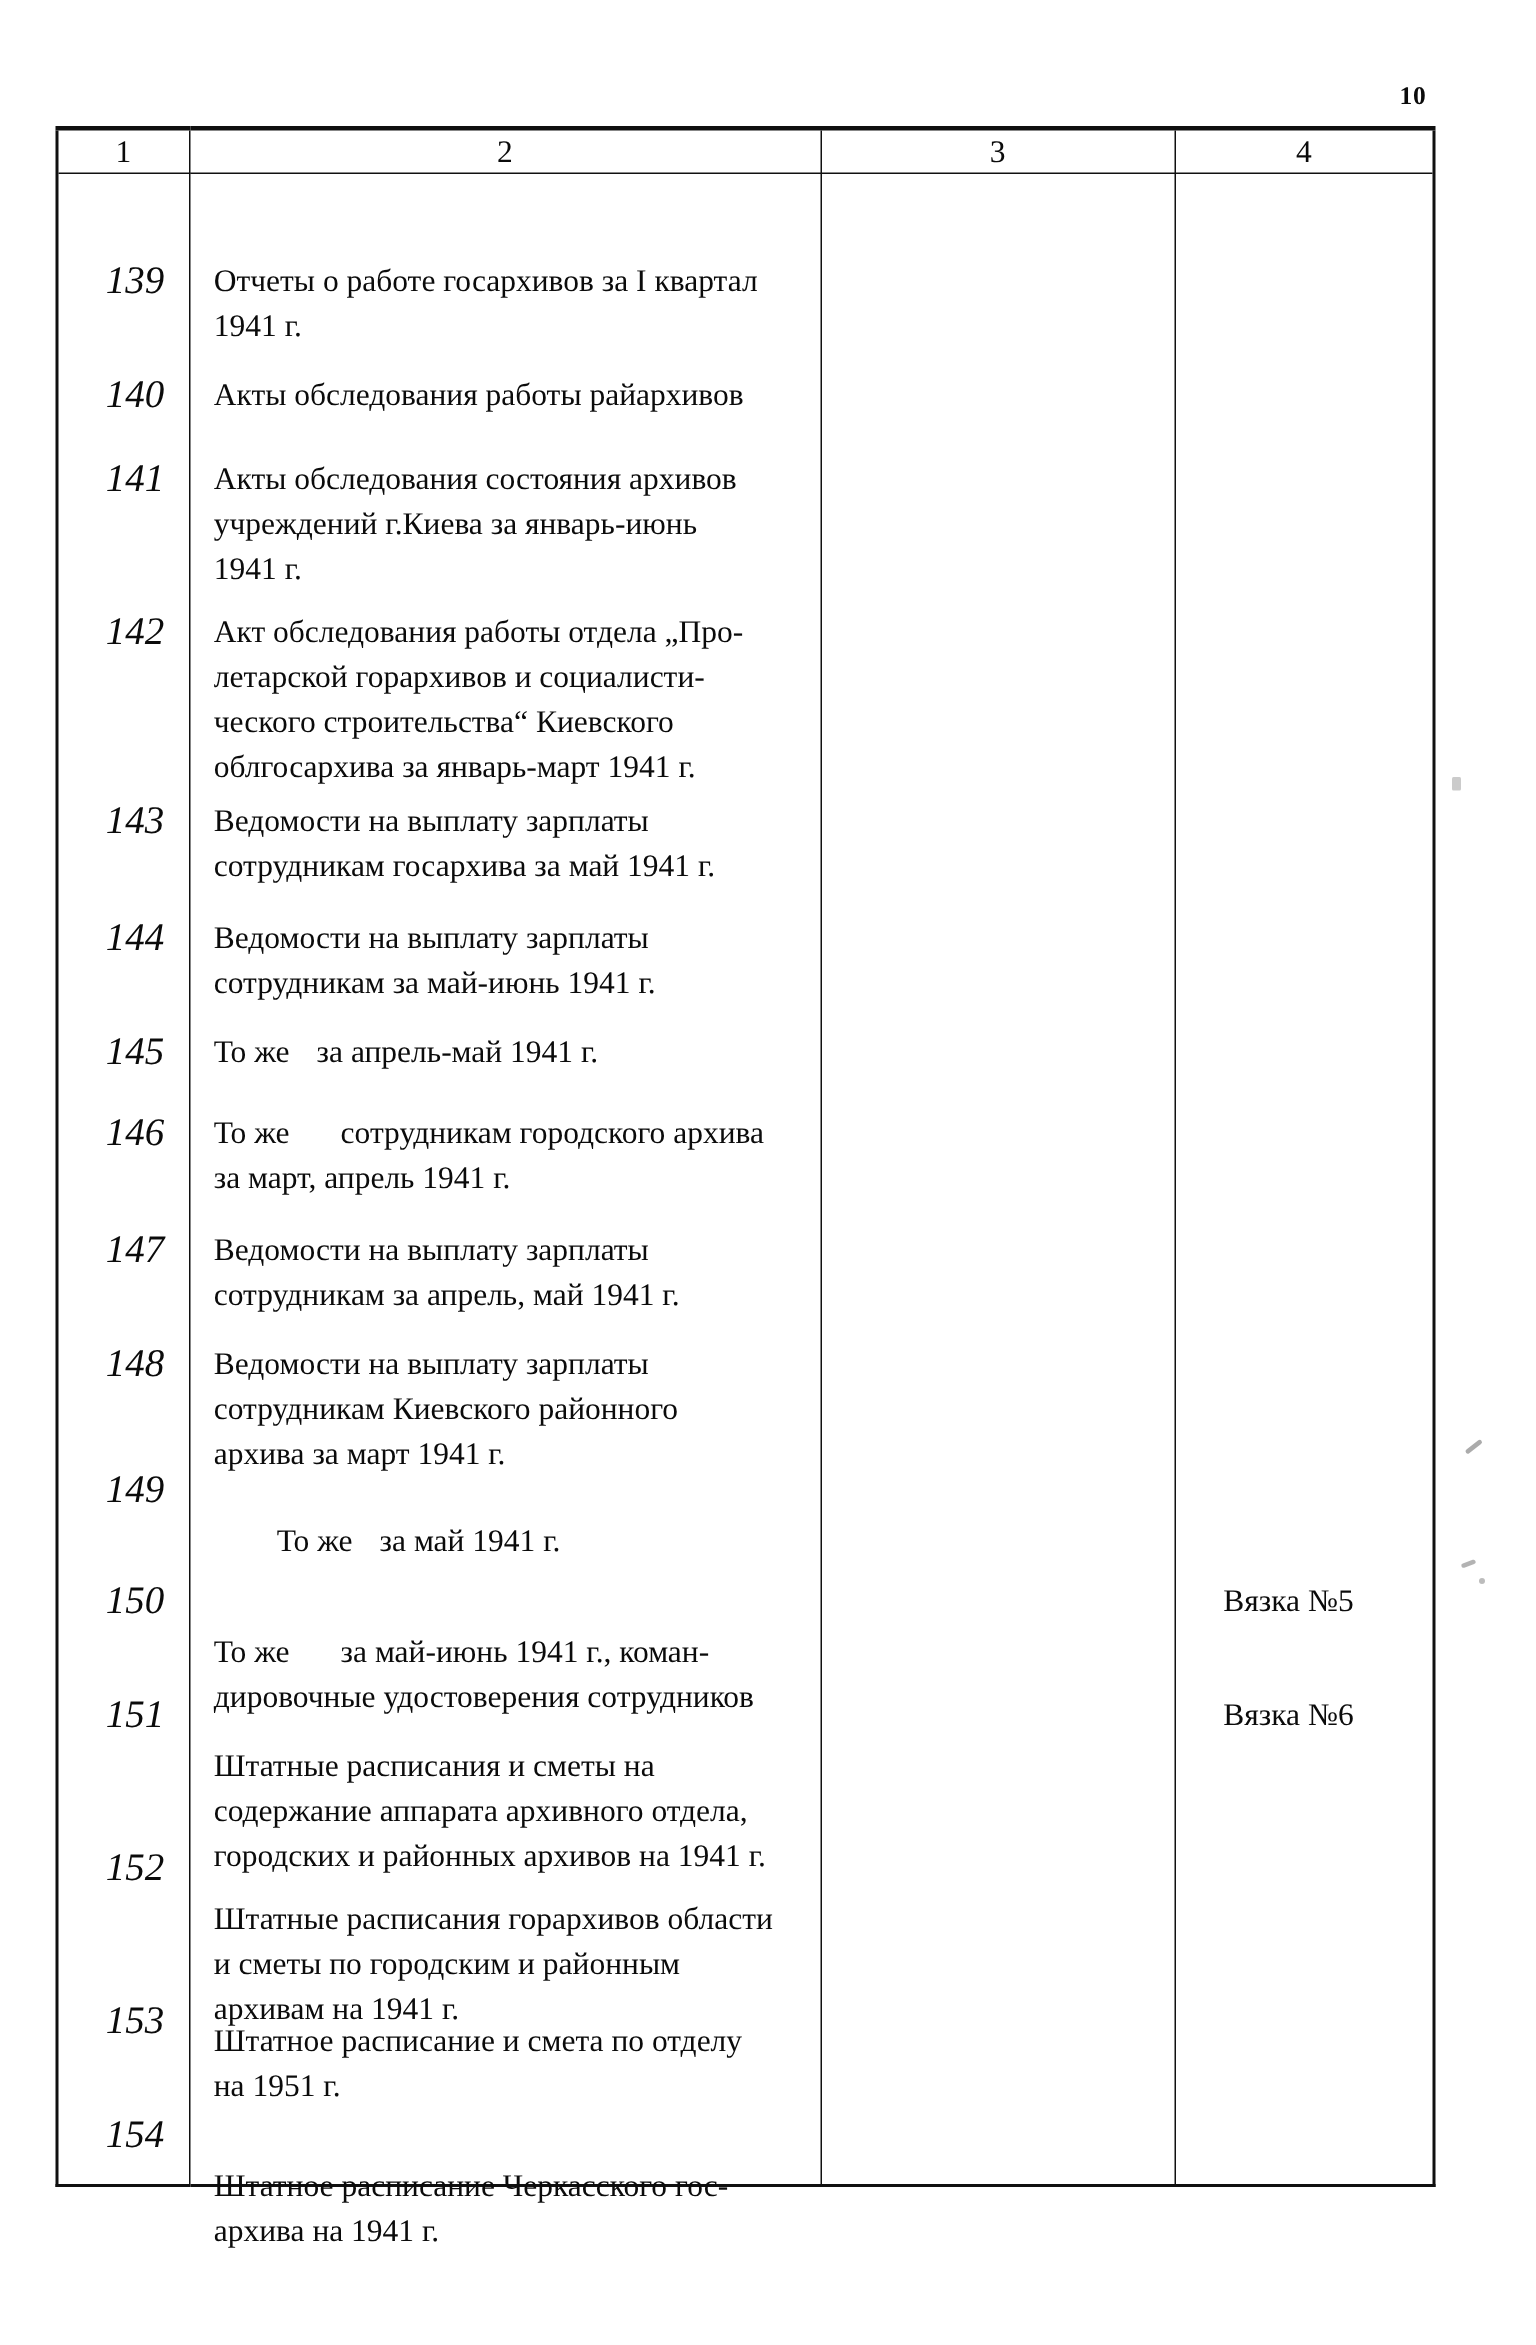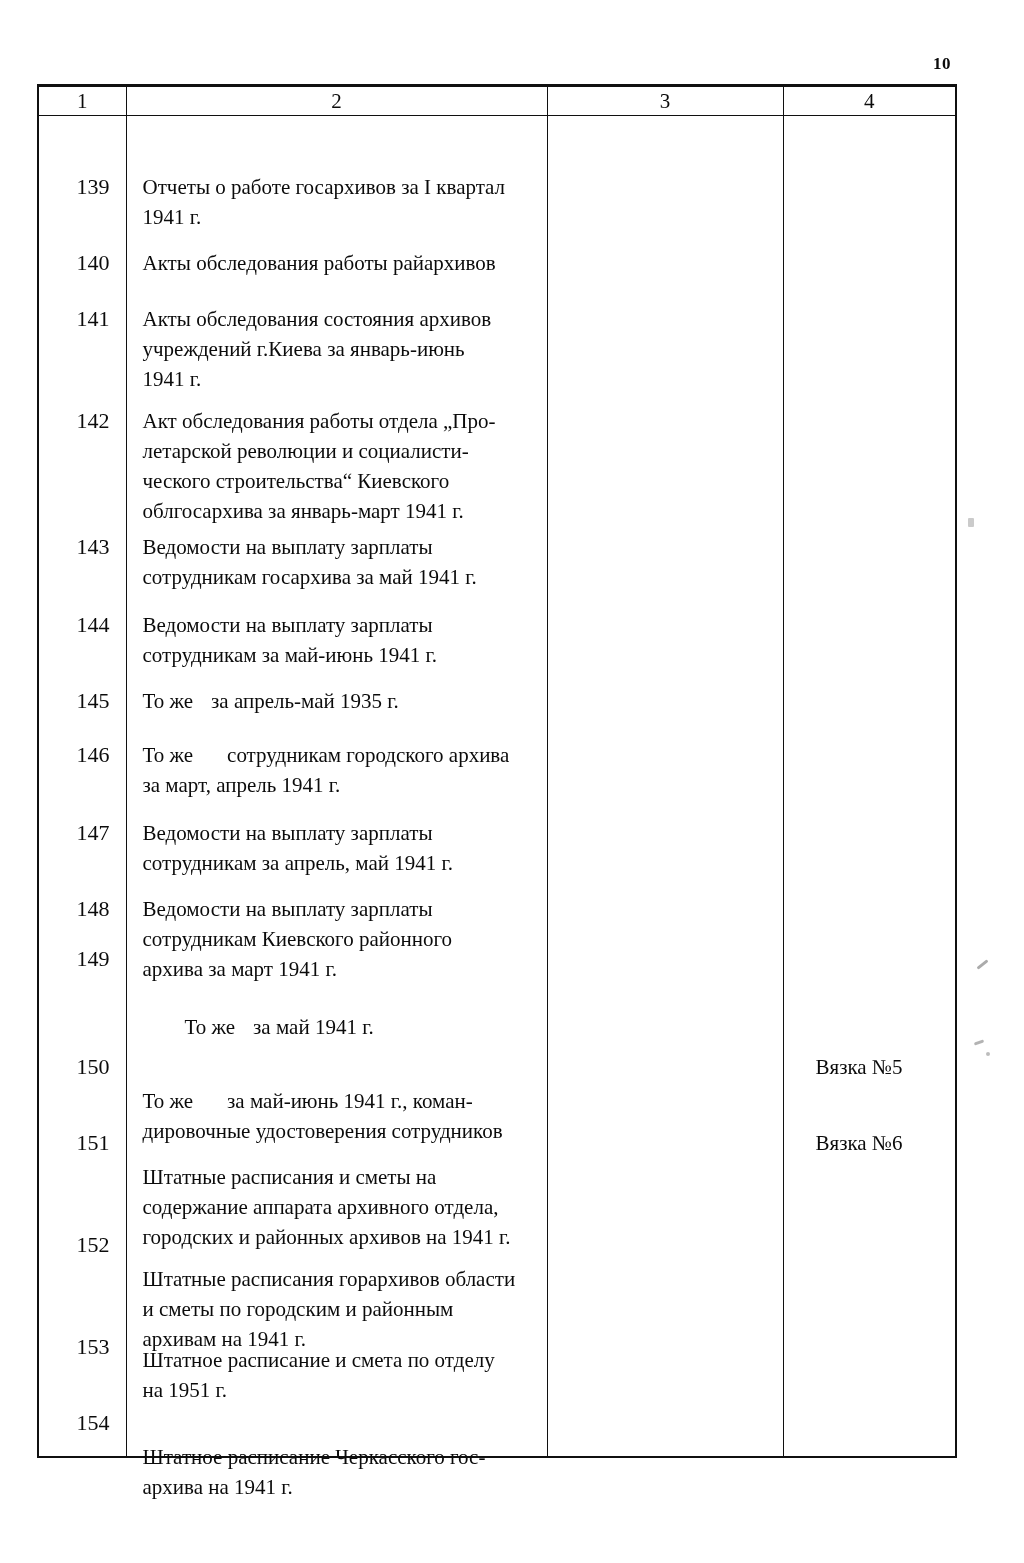--- a/index.html
+++ b/index.html
@@ -85,23 +85,24 @@
   .stack {
     position: relative;
     padding: 0;
     margin: 0;
   }
 
   
   .entry-num {
     position: absolute;
     right: 16px;
-    font-size: 22px;
+    font-size: 26px;
     line-height: 30px;
     white-space: nowrap;
+    font-style: italic;
   }
   .entry-text {
     position: absolute;
     left: 16px;
     right: 12px;
     font-size: 21px;
     line-height: 30px;
     text-align: justify;
     text-justify: inter-word;
     hyphens: manual;
@@ -166,21 +167,21 @@
           <div class="entry-num" style="top:56px;">139</div>
           <div class="entry-num" style="top:132px;">140</div>
           <div class="entry-num" style="top:188px;">141</div>
           <div class="entry-num" style="top:290px;">142</div>
           <div class="entry-num" style="top:416px;">143</div>
           <div class="entry-num" style="top:494px;">144</div>
           <div class="entry-num" style="top:570px;">145</div>
           <div class="entry-num" style="top:624px;">146</div>
           <div class="entry-num" style="top:702px;">147</div>
           <div class="entry-num" style="top:778px;">148</div>
-          <div class="entry-num" style="top:828px;">149</div>
+          <div class="entry-num" style="top:862px;">149</div>
           <div class="entry-num" style="top:936px;">150</div>
           <div class="entry-num" style="top:1012px;">151</div>
           <div class="entry-num" style="top:1114px;">152</div>
           <div class="entry-num" style="top:1216px;">153</div>
           <div class="entry-num" style="top:1292px;">154</div>
         </div>
       </td>
 
       <td class="body-cell">
         <div class="stack" style="height:1340px;">
@@ -195,37 +196,37 @@
           </div>
 
           <div class="entry-text" style="top:188px;">
             <span>Акты обследования состояния архивов</span><br>
             <span>учреждений г.Киева за январь-июнь</span><br>
             <span>1941 г.</span>
           </div>
 
           <div class="entry-text" style="top:290px;">
             <span>Акт обследования работы отдела „Про-</span><br>
-            <span>летарской революции и социалисти-</span><br>
+            <span>летарской горархивов и социалисти-</span><br>
             <span>ческого строительства“ Киевского</span><br>
             <span>облгосархива за январь-март 1941 г.</span>
           </div>
 
           <div class="entry-text" style="top:416px;">
             <span>Ведомости на выплату зарплаты</span><br>
             <span>сотрудникам госархива за май 1941 г.</span>
           </div>
 
           <div class="entry-text" style="top:494px;">
             <span>Ведомости на выплату зарплаты</span><br>
             <span>сотрудникам за май-июнь 1941 г.</span>
           </div>
 
           <div class="entry-text nojust" style="top:570px;">
-            <span>То же</span><span class="gap-sm"></span><span>за апрель-май 1935 г.</span>
+            <span>То же</span><span class="gap-sm"></span><span>за апрель-май 1941 г.</span>
           </div>
 
           <div class="entry-text nojust" style="top:624px;">
             <span>То же</span><span class="gap-md"></span><span>сотрудникам городского архива</span><br>
             <span>за март, апрель 1941 г.</span>
           </div>
 
           <div class="entry-text" style="top:702px;">
             <span>Ведомости на выплату зарплаты</span><br>
             <span>сотрудникам за апрель, май 1941 г.</span>

